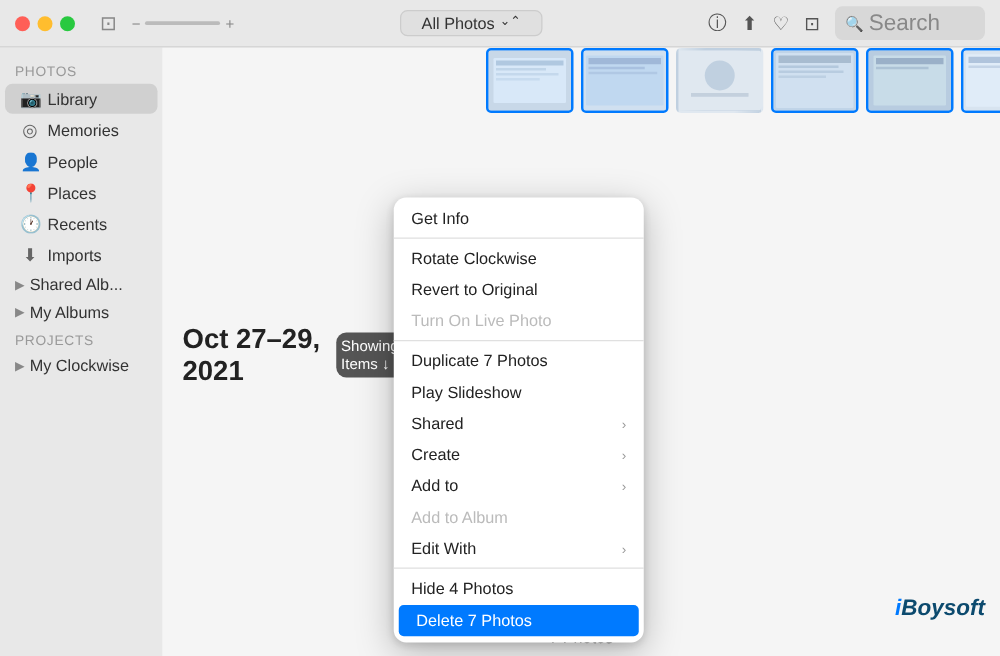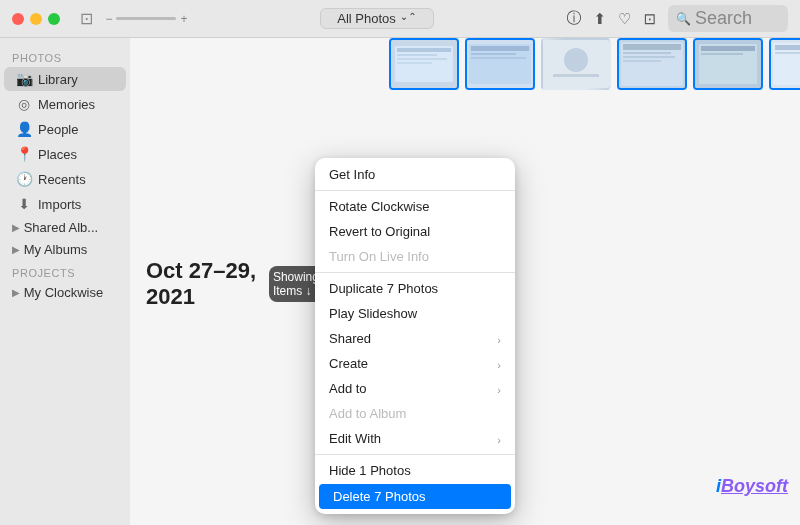--- a/index.html
+++ b/index.html
@@ -293,21 +293,21 @@
     
     .watermark {
       position: absolute;
       bottom: 28px;
       right: 12px;
       font-size: 18px;
       font-weight: 700;
       font-style: italic;
     }
     .watermark-i { color: #007aff; }
-    .watermark-boysoft { color: #8b5cf6; text-decoration: underline; }
+    .watermark-boysoft { color: #0c4a6e; }
   </style>
 </head>
 <body>
 
 <div class="titlebar">
   <div class="traffic-lights">
     <div class="traffic-light tl-close"></div>
     <div class="traffic-light tl-min"></div>
     <div class="traffic-light tl-max"></div>
   </div>
@@ -475,21 +475,21 @@
         <span>Get Info</span>
       </div>
       <div class="menu-separator"></div>
       <div class="menu-item">
         <span>Rotate Clockwise</span>
       </div>
       <div class="menu-item">
         <span>Revert to Original</span>
       </div>
       <div class="menu-item disabled">
-        <span>Turn On Live Info</span>
+        <span>Turn On Live Photo</span>
       </div>
       <div class="menu-separator"></div>
       <div class="menu-item">
         <span>Duplicate 7 Photos</span>
       </div>
       <div class="menu-item">
         <span>Play Slideshow</span>
       </div>
       <div class="menu-item">
         <span>Shared</span>
@@ -505,21 +505,21 @@
       </div>
       <div class="menu-item disabled">
         <span>Add to Album</span>
       </div>
       <div class="menu-item">
         <span>Edit With</span>
         <span class="menu-arrow">›</span>
       </div>
       <div class="menu-separator"></div>
       <div class="menu-item">
-        <span>Hide 1 Photos</span>
+        <span>Hide 4 Photos</span>
       </div>
       <div class="menu-item highlighted">
         <span>Delete 7 Photos</span>
       </div>
     </div>
 
     <div class="status-bar">
       <span>7 Photos</span>
     </div>
 

